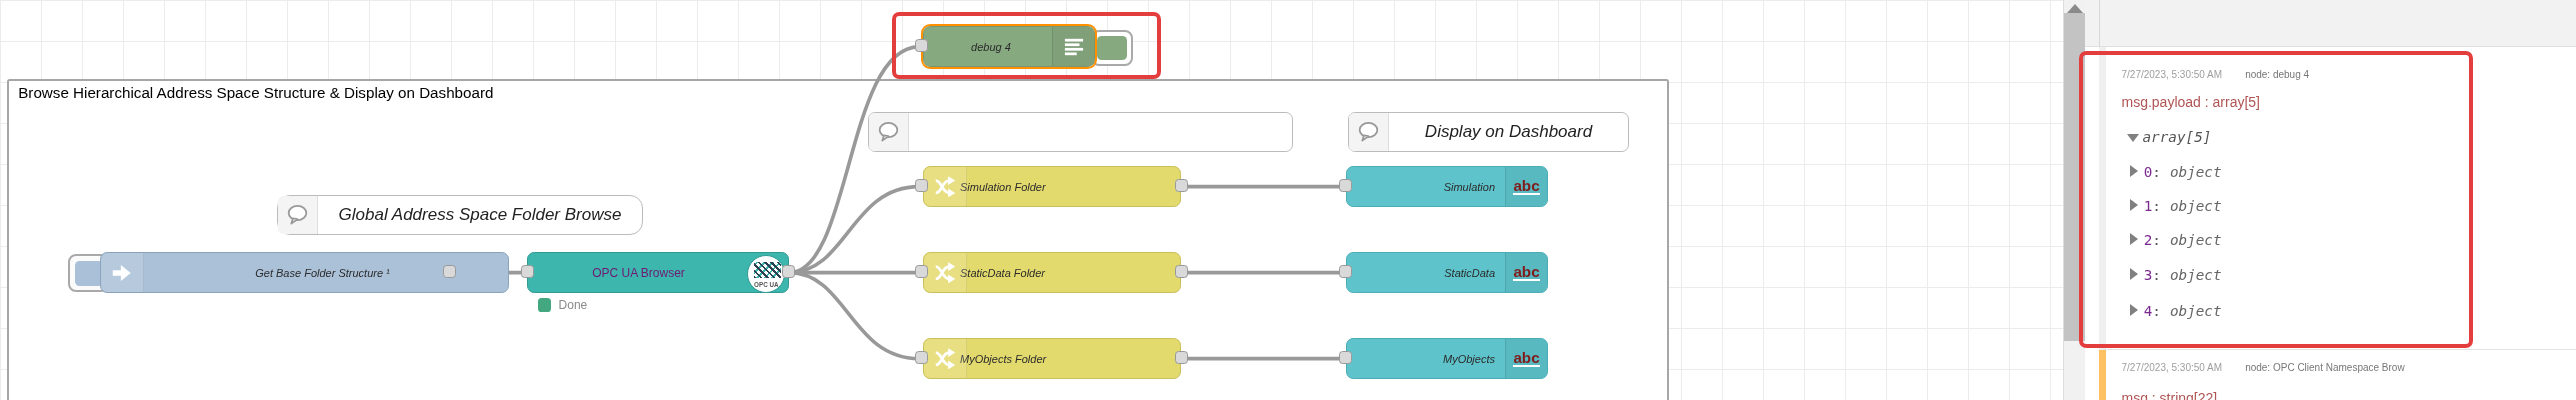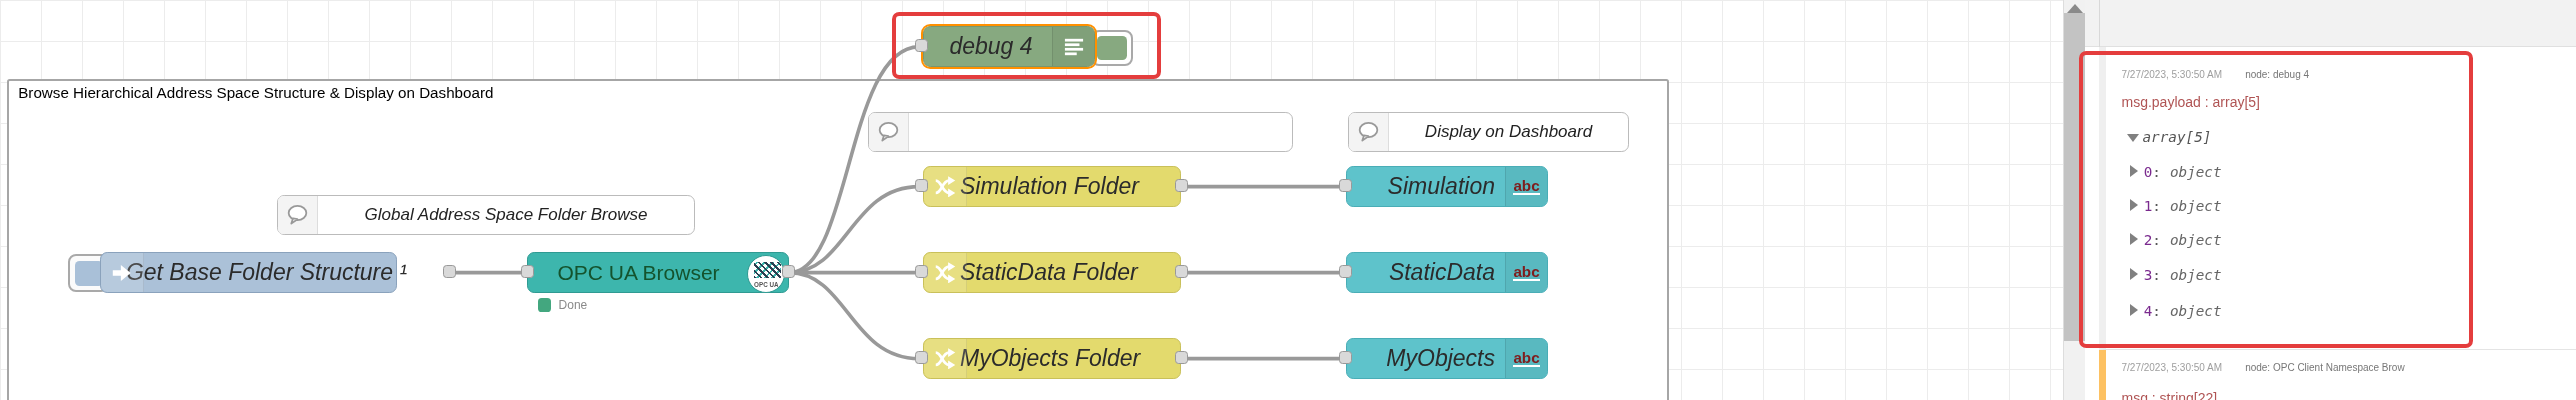--- a/index.html
+++ b/index.html
@@ -13,45 +13,45 @@
   
   .group{position:absolute;left:7.2px;top:79px;width:1658px;height:376px;
          background:#fff;border:2.7px solid #a6a6a6;border-bottom:none;border-radius:2.7px;}
   .group-title{position:absolute;left:9px;top:2.7px;font-size:15.2px;color:#000;white-space:nowrap;}
   
   svg.wires{position:absolute;left:0;top:0;}
   .wire{stroke:#999;stroke-width:4;fill:none;stroke-linecap:round;}
   
   .node{position:absolute;height:41px;border-radius:7.2px;box-sizing:border-box;
         display:flex;align-items:center;}
-  .nlabel{font-size:23px;font-style:italic;color:#2b2b2b;white-space:nowrap;}
+  .nlabel{font-size:11px;font-style:italic;color:#2b2b2b;white-space:nowrap;}
   .icon-left{position:absolute;left:0;top:0;bottom:0;width:42px;border-radius:7.2px 0 0 7.2px;
         background:rgba(255,255,255,.15);border-right:0.9px solid rgba(0,0,0,.08);
         display:flex;align-items:center;justify-content:center;}
   .icon-right{position:absolute;right:0;top:0;bottom:0;width:41px;border-radius:0 7.2px 7.2px 0;
         background:rgba(0,0,0,.05);border-left:0.9px solid rgba(0,0,0,.10);
         display:flex;align-items:center;justify-content:center;}
   .port{position:absolute;width:13.4px;height:13.4px;background:#d9d9d9;border:1.8px solid #999;
         border-radius:3.6px;box-sizing:border-box;z-index:5;}
   
   #node-debug{left:923px;top:26px;width:172px;background:#87a980;border:0.9px solid #79976f;
         outline:2.7px solid #ff9000;justify-content:center;padding-right:36px;}
   #debug-toggle{position:absolute;left:1091px;top:30px;width:42px;height:36px;background:#fff;
         border:2.7px solid #a9a9a9;border-radius:8px;box-sizing:border-box;z-index:2;}
   #debug-toggle .inner{position:absolute;inset:3.6px;background:#87a980;border-radius:4.5px;}
   
   #inject-btn{position:absolute;left:68px;top:254px;width:41px;height:38px;background:#fbfbfb;
         border:2.7px solid #a9a9a9;border-radius:8px;box-sizing:border-box;z-index:2;}
   #inject-btn .inner{position:absolute;inset:4.5px;background:#a9c0d8;border-radius:4.5px;}
-  #node-inject{left:100px;top:252px;width:297px;background:#abc1d8;border:0.9px solid #8aa2bc;
+  #node-inject{left:100px;top:252px;width:409px;background:#abc1d8;border:0.9px solid #8aa2bc;
         justify-content:center;padding-left:36px;z-index:3;}
   
   #node-opc{left:527px;top:252px;width:262px;background:#3db6ad;border:0.9px solid #2f9a92;
         justify-content:center;padding-right:39px;z-index:3;}
-  #node-opc .nlabel{font-style:normal;font-size:21px;color:#14532d;}
+  #node-opc .nlabel{font-style:normal;font-size:12px;color:#701a75;}
   .opc-circle{position:absolute;right:2.7px;top:1.8px;width:38px;height:38px;background:#fff;
         border-radius:50%;border:0.9px solid #2f9a92;box-sizing:border-box;overflow:hidden;}
   .opc-circle .pix{position:absolute;left:5.4px;top:6.3px;width:27px;height:16px;
         background:
          repeating-linear-gradient(45deg,#2c3e50 0 1.8px,transparent 1.8px 4.5px),
          repeating-linear-gradient(-45deg,#3db6ad 0 1.8px,transparent 1.8px 5.4px);}
   .opc-circle .txt{position:absolute;left:0;right:0;bottom:3.6px;text-align:center;
         font-size:6.3px;color:#555;font-weight:bold;}
   .status{position:absolute;left:538px;top:298px;display:flex;align-items:center;z-index:3;}
   .status-dot{width:13.4px;height:13.4px;border-radius:3.6px;background:#43a77f;margin-right:7.2px;}
@@ -132,21 +132,21 @@
         <svg width="20" height="20" viewBox="0 0 22 22">
           <rect x="1" y="2" width="20" height="3" fill="#fff"></rect>
           <rect x="1" y="7" width="16" height="3" fill="#fff"></rect>
           <rect x="1" y="12" width="20" height="3" fill="#fff"></rect>
           <rect x="1" y="17" width="13" height="3" fill="#fff"></rect>
         </svg>
       </span>
     </div>
     <div class="port" style="left:915px;top:39px;"></div>
 
-    <div class="comment" style="left:277px;top:195px;width:418px;">
+    <div class="comment" style="left:277px;top:195px;width:366px;border-radius:13px;">
       <span class="c-icon">
         <svg width="23" height="21.5" viewBox="0 0 26 24">
           <ellipse cx="13" cy="10" rx="10" ry="8" fill="#fff" stroke="#999" stroke-width="2"></ellipse>
           <path d="M8 16 L6 22 L13 17 Z" fill="#fff" stroke="#999" stroke-width="2" stroke-linejoin="round"></path>
         </svg>
       </span>
       <span class="c-label">Global Address Space Folder Browse</span>
     </div>
     <div class="comment" style="left:868px;top:112px;width:425px;">
       <span class="c-icon">

